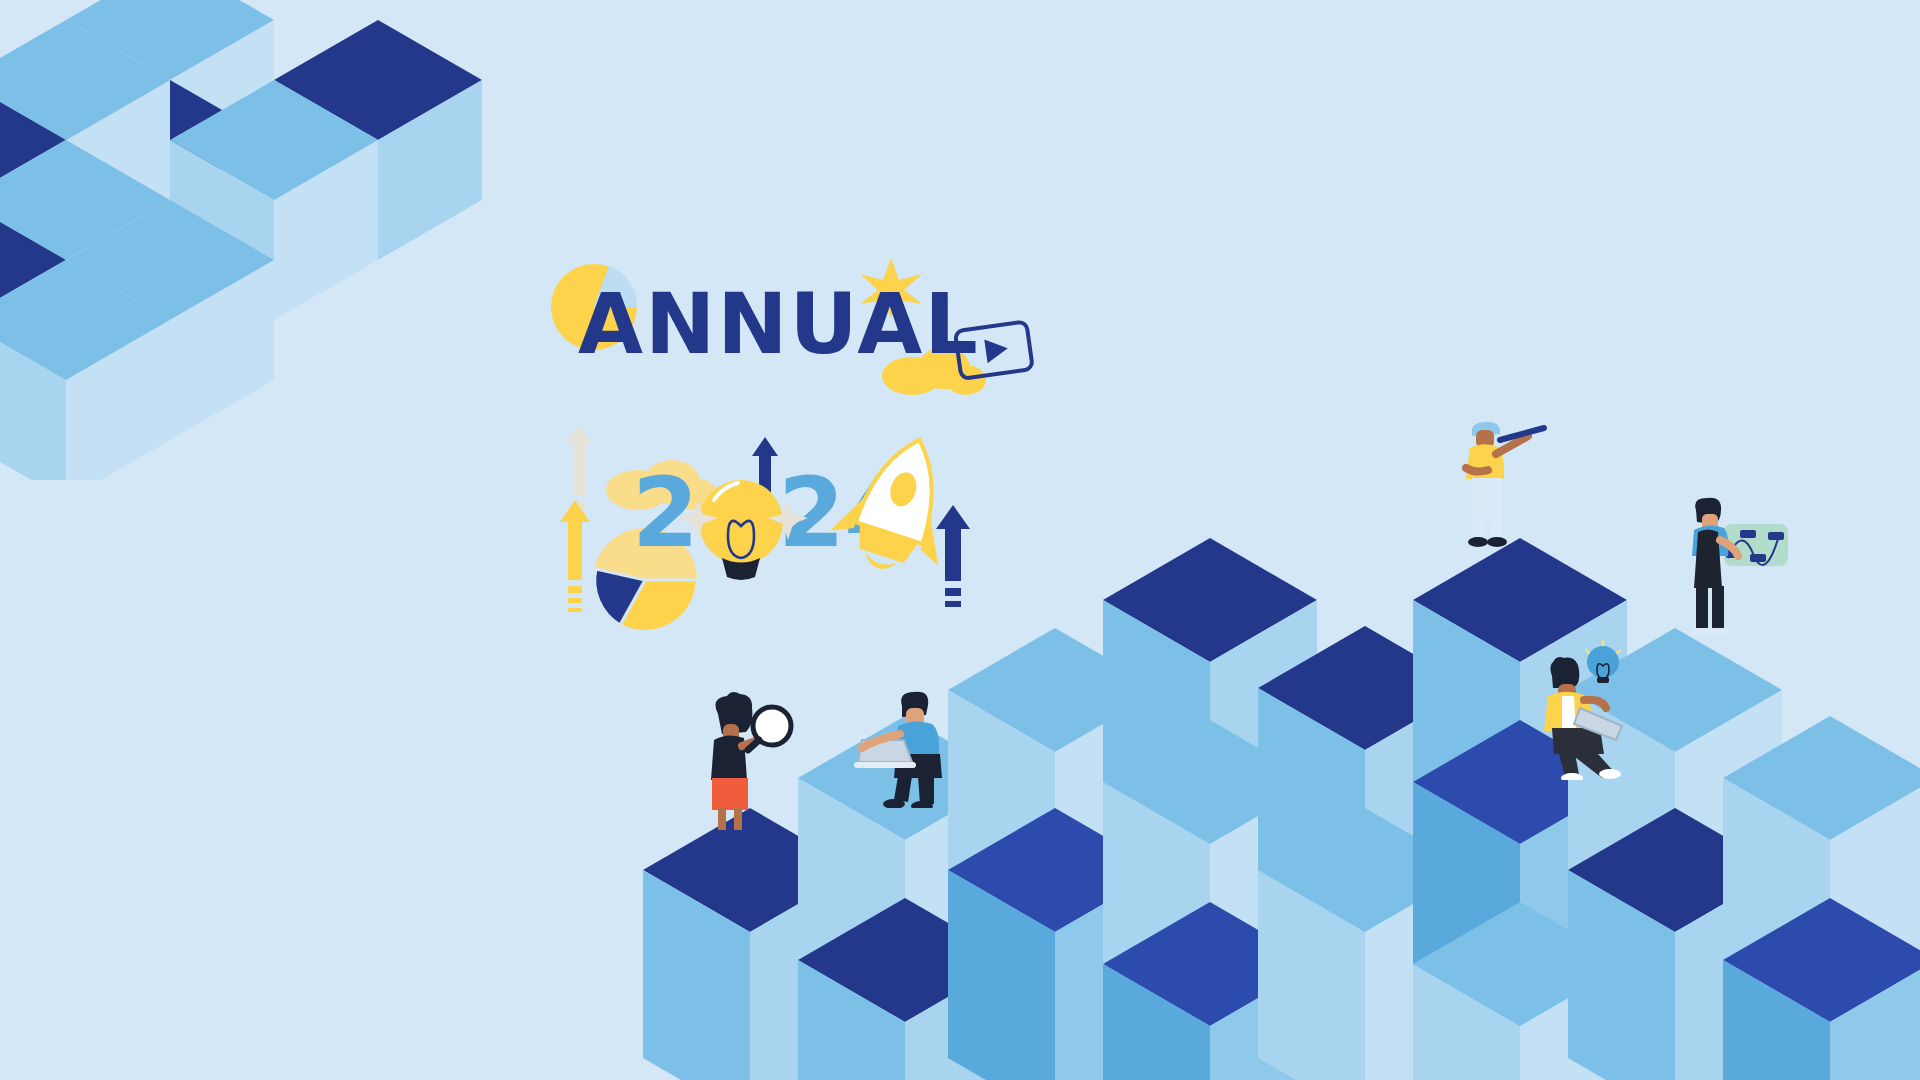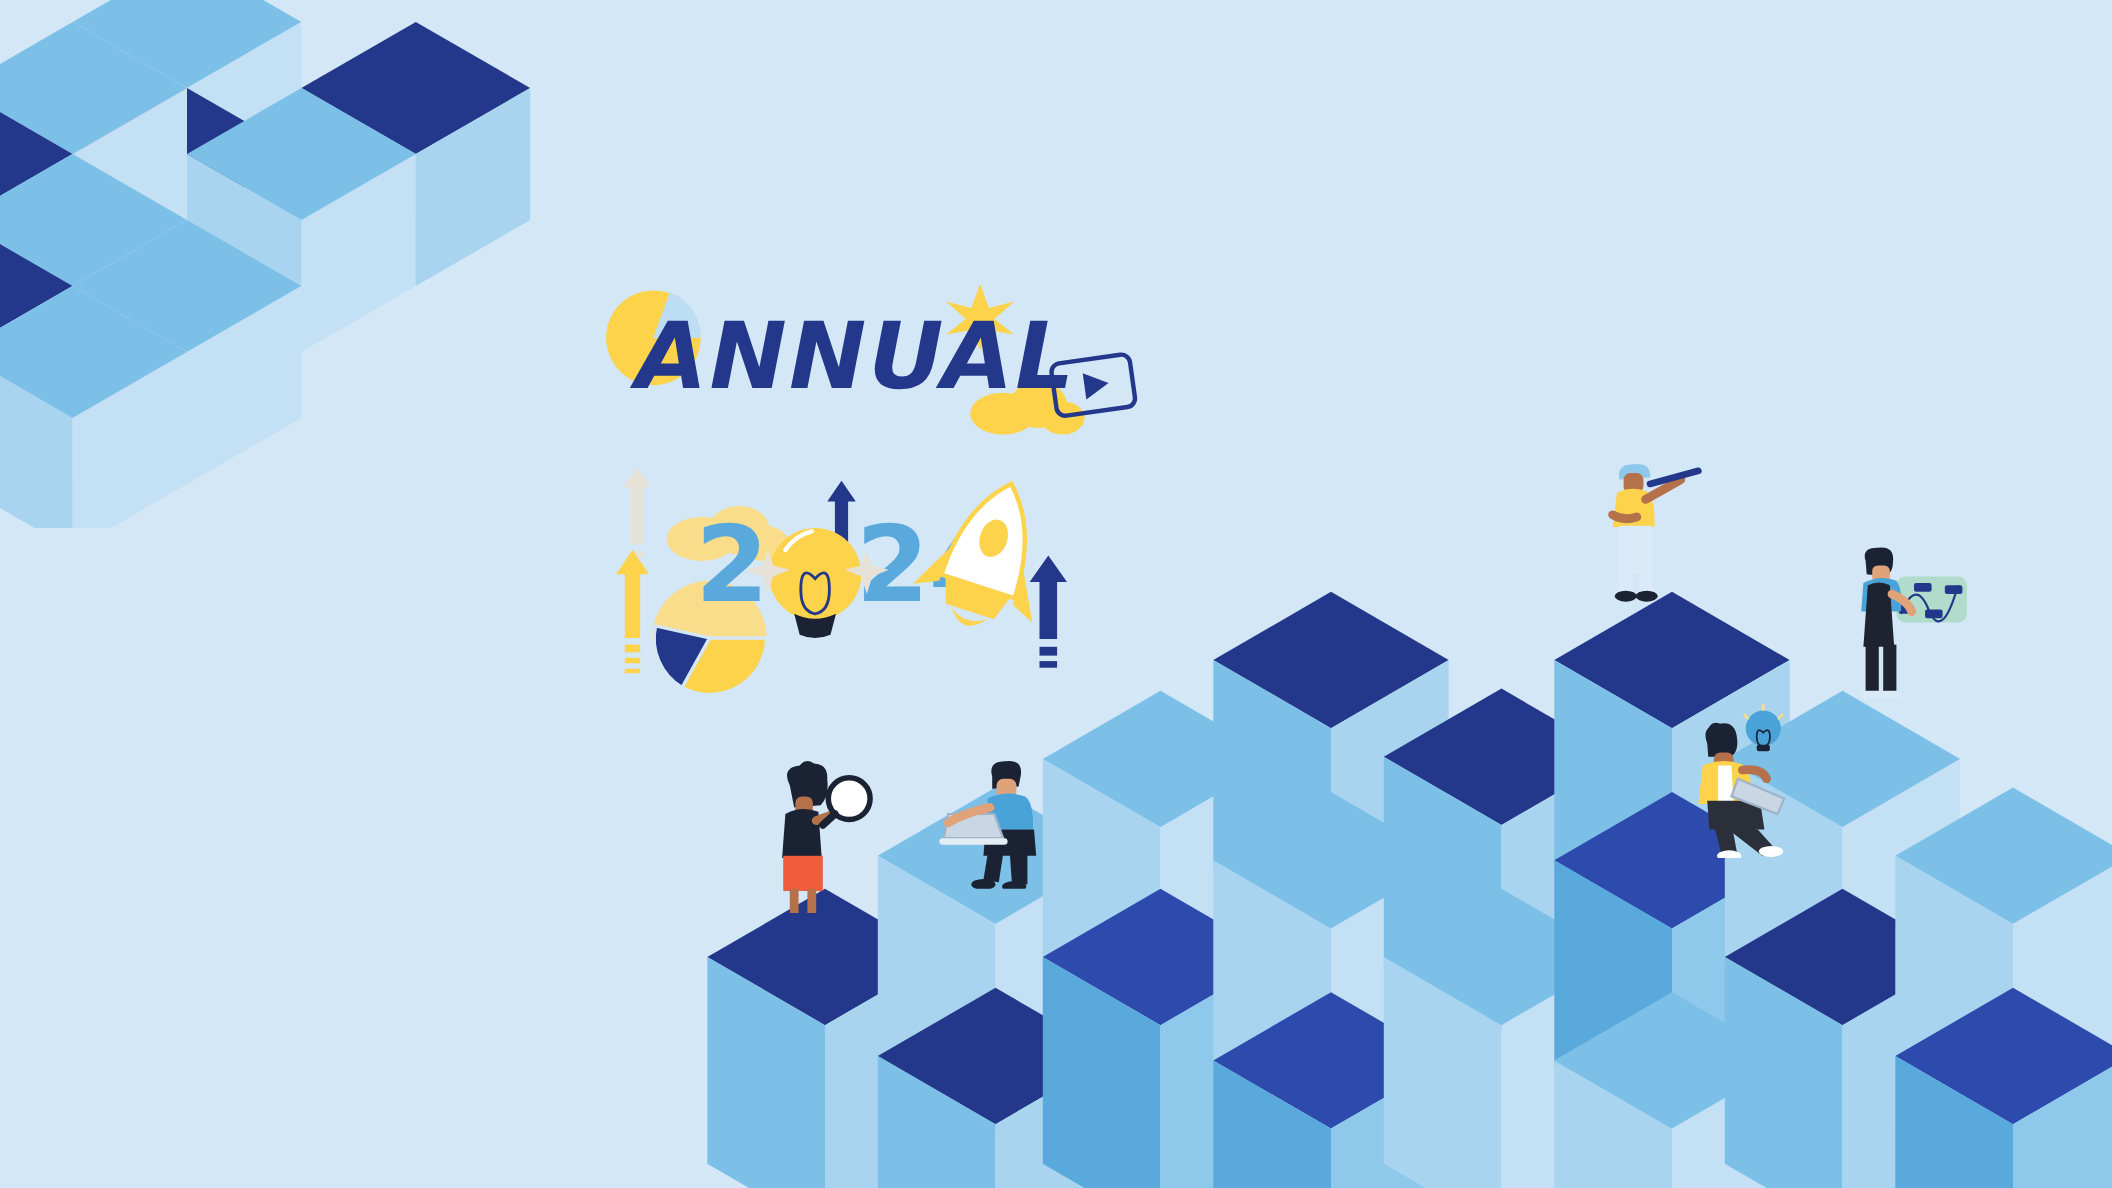--- a/index.html
+++ b/index.html
@@ -146,21 +146,21 @@
     </svg>
 
     <svg width="110" height="110" style="position:absolute;left:590px;top:525px;">
       <circle cx="55" cy="55" r="52" fill="#f9dd8a"></circle>
       <path d="M55,55 L107,55 A52,52 0 0 1 30,100 Z" fill="#fcd34a" stroke="#d4e7f7" stroke-width="3"></path>
       <path d="M55,55 L30,100 A52,52 0 0 1 6,44 Z" fill="#23388a" stroke="#d4e7f7" stroke-width="3"></path>
     </svg>
   </div>
 
   <div class="layer">
-    <div class="ttl" style="position:absolute;left:578px;top:282px;font-size:84px;color:#23388a;line-height:1;font-style:italic;">ANNUAL</div>
+    <div class="ttl" style="position:absolute;left:578px;top:282px;font-size:84px;color:#23388a;line-height:1;">ANNUAL</div>
   </div>
 
   <div class="layer">
     <div class="ttl" style="position:absolute;left:632px;top:465px;font-size:96px;color:#5aa9dd;line-height:1;">2</div>
 
     <svg width="86" height="120" style="position:absolute;left:698px;top:470px;">
       <circle cx="43" cy="52" r="42" fill="#fcd34a"></circle>
       <path d="M16,30 A40,40 0 0 1 40,13" stroke="#ffffff" stroke-width="4" fill="none" stroke-linecap="round"></path>
       <path d="M30,66 q0,-24 13,-10 q13,-14 13,10 q0,20 -13,22 q-13,-2 -13,-22 Z" fill="none" stroke="#23388a" stroke-width="2.6"></path>
       <path d="M24,88 q19,9 38,0 l-5,19 q-14,6 -28,0 Z" fill="#1b2233"></path>

